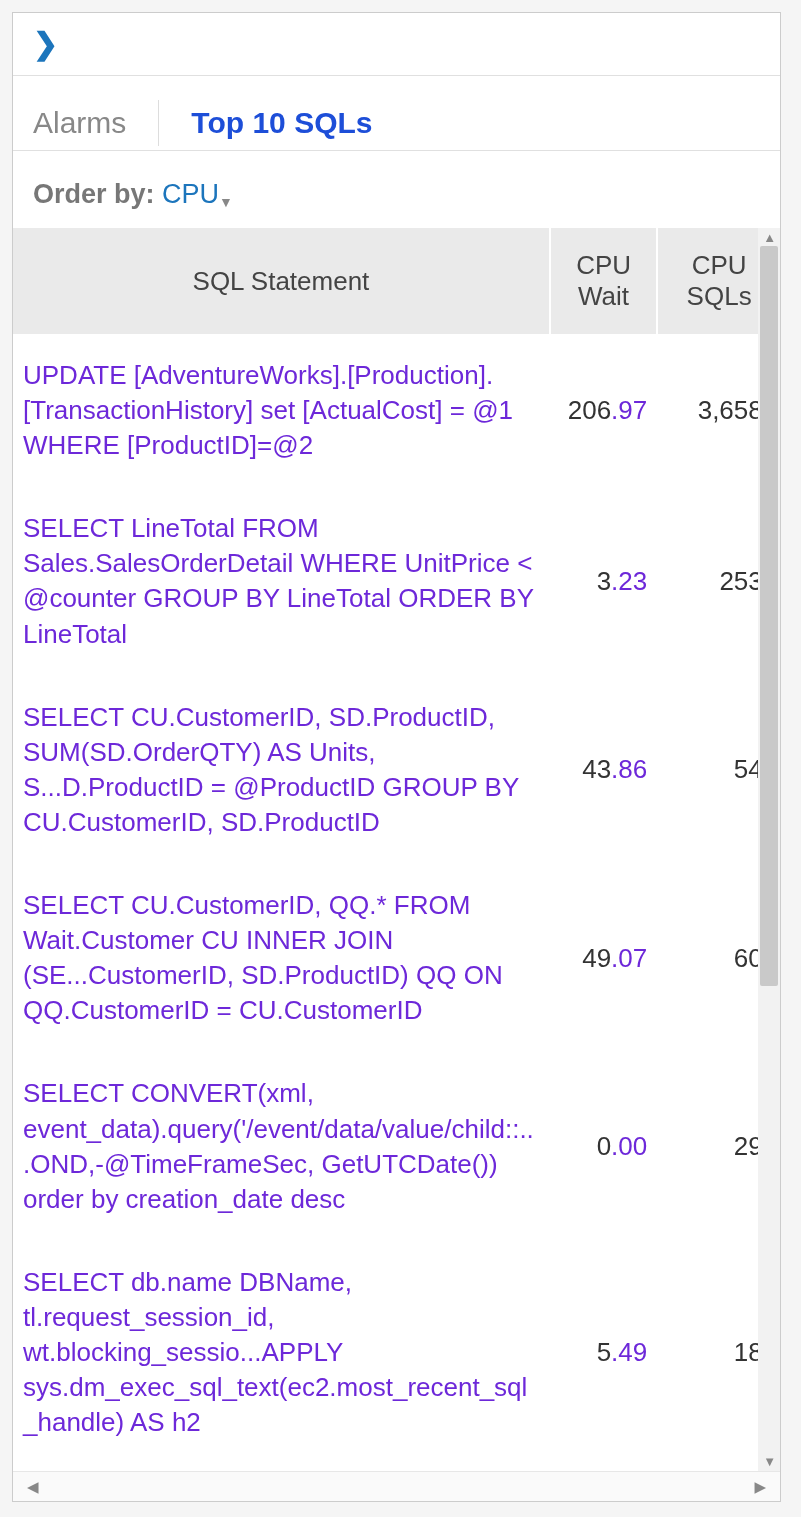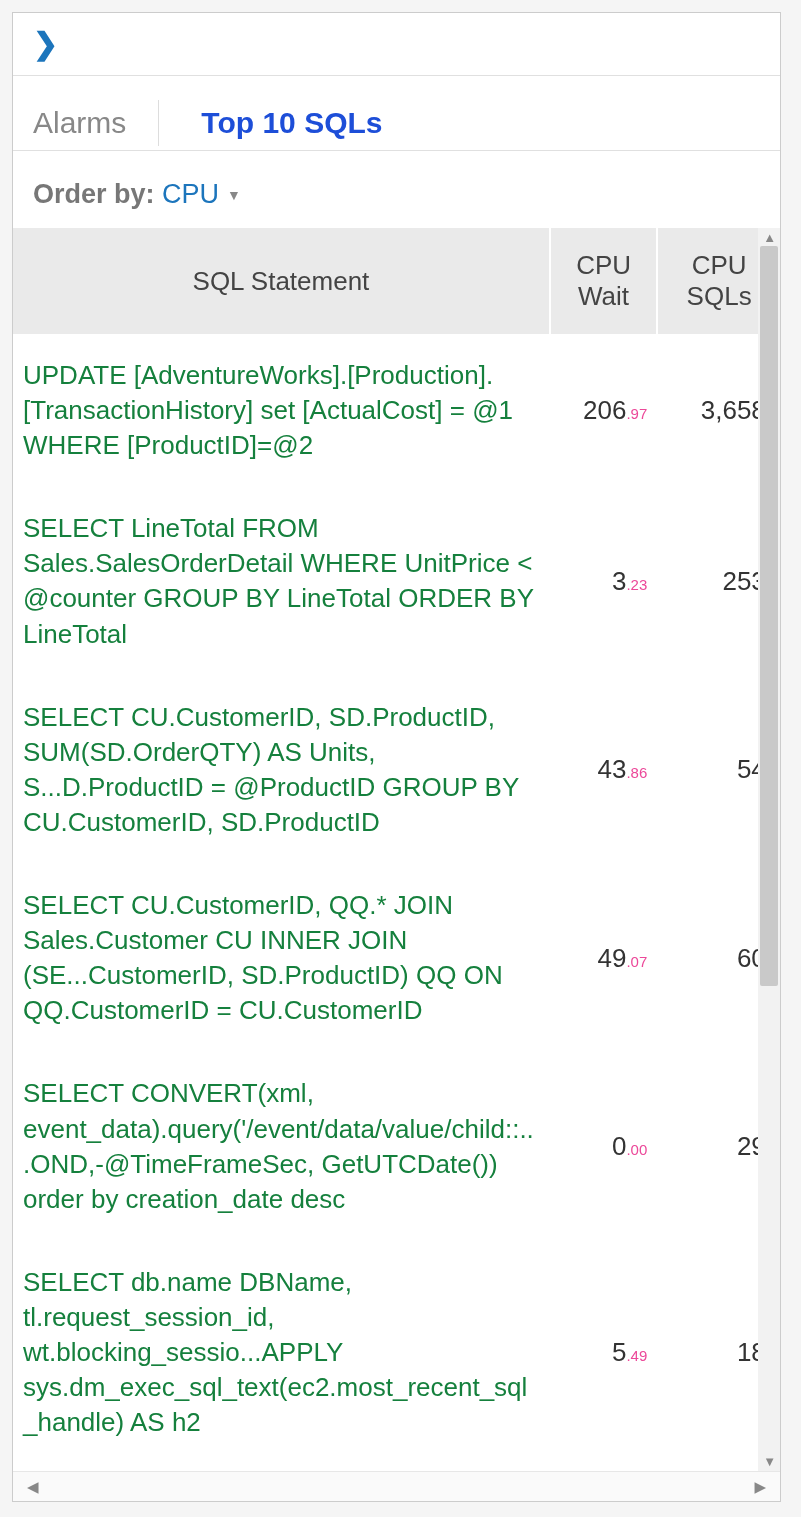--- a/index.html
+++ b/index.html
@@ -33,21 +33,21 @@
   .summary-bar .chev {
     color: #1c75bc;
     font-weight: 700;
     font-size: 30px;
     line-height: 1;
   }
   .tabs {
     display: flex;
     padding: 24px 20px 4px 20px;
     border-bottom: 1px solid #e0e0e0;
-    gap: 42px;
+    gap: 32px;
     align-items: flex-start;
   }
   .tab {
     font-size: 30px;
     color: #888;
     padding: 6px 0;
     cursor: pointer;
   }
   .tab.sep {
     border-right: 1px solid #ddd;
@@ -61,22 +61,21 @@
     padding: 28px 20px 18px 20px;
     font-size: 27px;
     color: #888;
     font-weight: 600;
   }
   .orderby .label { color: #777; margin-top: 40px; }
   .orderby .val {
     color: #1c75bc;
     font-weight: 500;
     display: inline-flex;
-    align-items: center;
-    gap: 8px;
+    align-items: flex-end;
     cursor: pointer;
   }
   .orderby .caret {
     font-size: 14px;
     color: #888;
   }
   .table-wrap {
     flex: 1 1 auto;
     position: relative;
     overflow: hidden;
@@ -105,24 +104,24 @@
     word-wrap: break-word;
   }
   tbody td.num {
     text-align: right;
     white-space: nowrap;
     color: #333;
     font-size: 26px;
     font-variant-numeric: tabular-nums;
   }
   tbody td.num .dec {
-    color: #ec4899;
-    font-size: 15px;
-  }
-  tbody td.sql { color: #15803d; }
+    color: #6d28d9;
+    font-size: 26px;
+  }
+  tbody td.sql { color: #6d28d9; }
   col.sql-col { width: 70%; }
   col.cpu-wait-col { width: 14%; }
   col.cpu-usage-col { width: 16%; }
   .vscroll-track {
     position: absolute;
     right: 0;
     top: 0;
     bottom: 0;
     width: 22px;
     background: #f2f2f2;
@@ -206,21 +205,21 @@
             <td class="sql">SELECT LineTotal FROM Sales.SalesOrderDetail WHERE UnitPrice &lt; @counter GROUP BY LineTotal ORDER BY LineTotal</td>
             <td class="num"><span>3</span><span class="dec">.23</span></td>
             <td class="num"><span>253</span><span class="dec">.</span></td>
           </tr>
           <tr>
             <td class="sql">SELECT CU.CustomerID, SD.ProductID, SUM(SD.OrderQTY) AS Units, S...D.ProductID = @ProductID GROUP BY CU.CustomerID, SD.ProductID</td>
             <td class="num"><span>43</span><span class="dec">.86</span></td>
             <td class="num"><span>54</span><span class="dec">.</span></td>
           </tr>
           <tr>
-            <td class="sql">SELECT CU.CustomerID, QQ.* JOIN Sales.Customer CU INNER JOIN (SE...CustomerID, SD.ProductID) QQ ON QQ.CustomerID = CU.CustomerID</td>
+            <td class="sql">SELECT CU.CustomerID, QQ.* FROM Wait.Customer CU INNER JOIN (SE...CustomerID, SD.ProductID) QQ ON QQ.CustomerID = CU.CustomerID</td>
             <td class="num"><span>49</span><span class="dec">.07</span></td>
             <td class="num"><span>60</span><span class="dec">.</span></td>
           </tr>
           <tr>
             <td class="sql">SELECT CONVERT(xml, event_data).query('/event/data/value/child::...OND,-@TimeFrameSec, GetUTCDate()) order by creation_date desc</td>
             <td class="num"><span>0</span><span class="dec">.00</span></td>
             <td class="num"><span>29</span><span class="dec">.</span></td>
           </tr>
           <tr>
             <td class="sql">SELECT db.name DBName, tl.request_session_id, wt.blocking_sessio...APPLY sys.dm_exec_sql_text(ec2.most_recent_sql_handle) AS h2</td>

